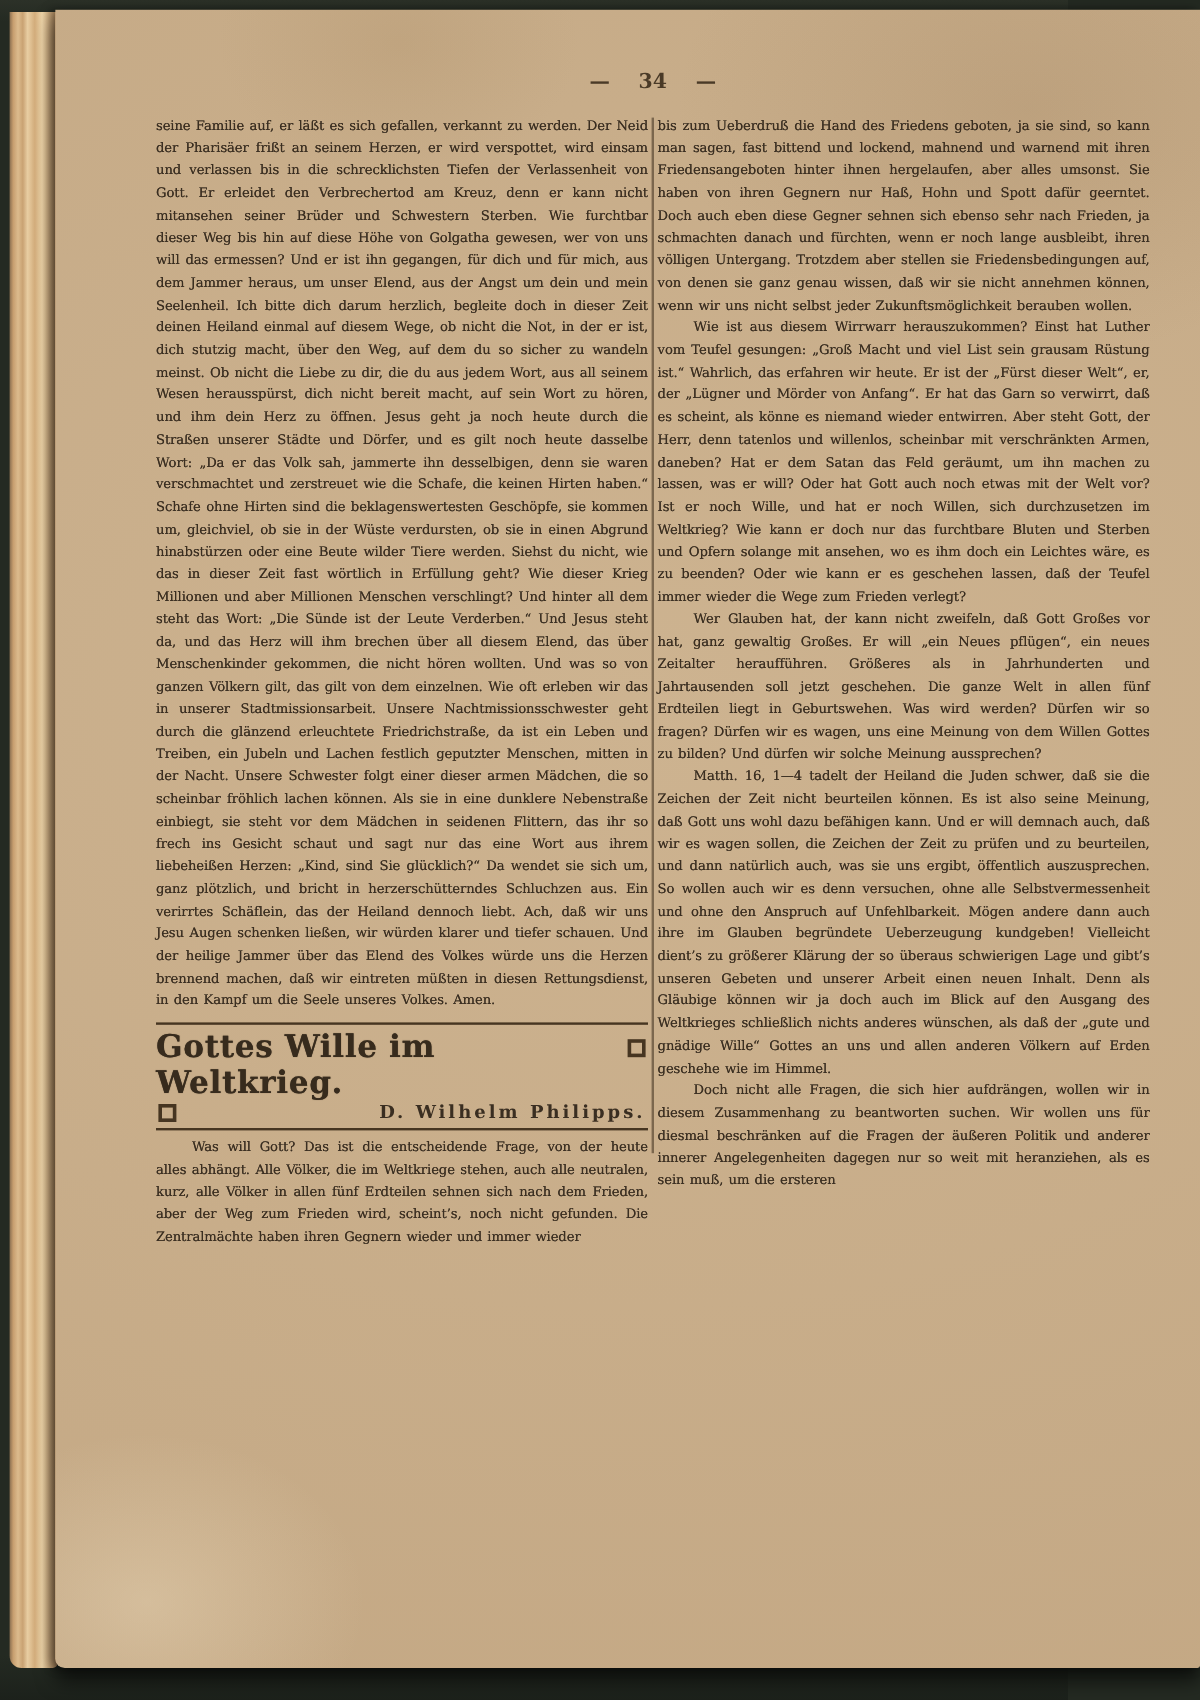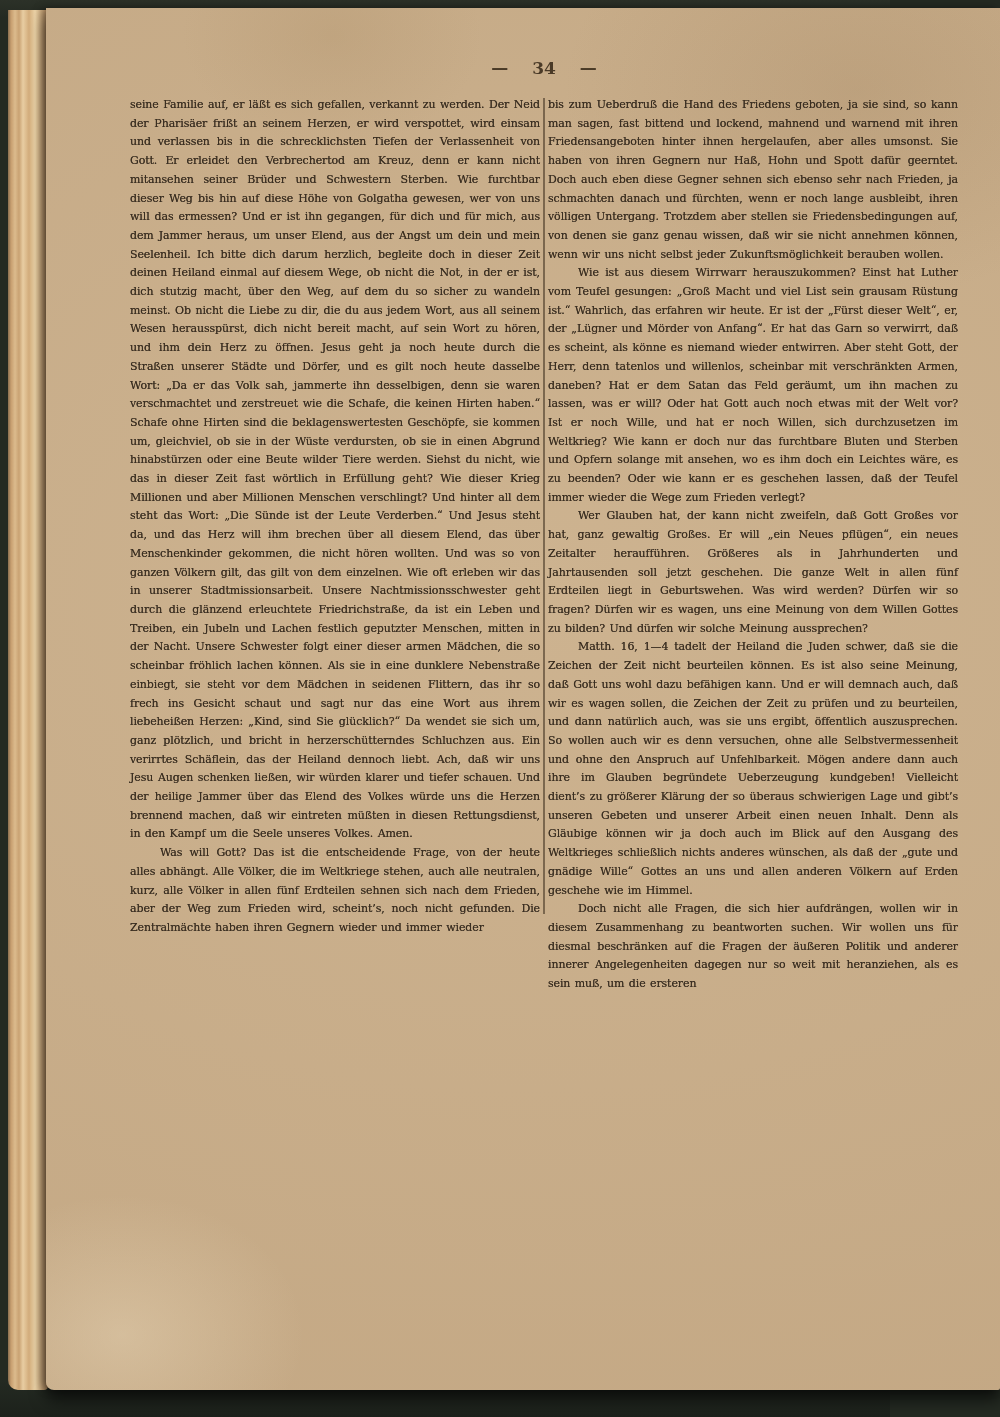--- a/index.html
+++ b/index.html
@@ -72,20 +72,32 @@
   <div class="paper">
     <div class="content">
 
       <div class="page-number">— 34 —</div>
 
       <div class="columns">
 
         <div class="col">
           <p class="body-text">seine Familie auf, er läßt es sich gefallen, verkannt zu werden. Der Neid der Pharisäer frißt an seinem Herzen, er wird verspottet, wird einsam und verlassen bis in die schrecklichsten Tiefen der Verlassenheit von Gott. Er erleidet den Verbrechertod am Kreuz, denn er kann nicht mitansehen seiner Brüder und Schwestern Sterben. Wie furchtbar dieser Weg bis hin auf diese Höhe von Golgatha gewesen, wer von uns will das ermessen? Und er ist ihn gegangen, für dich und für mich, aus dem Jammer heraus, um unser Elend, aus der Angst um dein und mein Seelenheil. Ich bitte dich darum herzlich, begleite doch in dieser Zeit deinen Heiland einmal auf diesem Wege, ob nicht die Not, in der er ist, dich stutzig macht, über den Weg, auf dem du so sicher zu wandeln meinst. Ob nicht die Liebe zu dir, die du aus jedem Wort, aus all seinem Wesen herausspürst, dich nicht bereit macht, auf sein Wort zu hören, und ihm dein Herz zu öffnen. Jesus geht ja noch heute durch die Straßen unserer Städte und Dörfer, und es gilt noch heute dasselbe Wort: „Da er das Volk sah, jammerte ihn desselbigen, denn sie waren verschmachtet und zerstreuet wie die Schafe, die keinen Hirten haben.“ Schafe ohne Hirten sind die beklagenswertesten Geschöpfe, sie kommen um, gleichviel, ob sie in der Wüste verdursten, ob sie in einen Abgrund hinabstürzen oder eine Beute wilder Tiere werden. Siehst du nicht, wie das in dieser Zeit fast wörtlich in Erfüllung geht? Wie dieser Krieg Millionen und aber Millionen Menschen verschlingt? Und hinter all dem steht das Wort: „Die Sünde ist der Leute Verderben.“ Und Jesus steht da, und das Herz will ihm brechen über all diesem Elend, das über Menschenkinder gekommen, die nicht hören wollten. Und was so von ganzen Völkern gilt, das gilt von dem einzelnen. Wie oft erleben wir das in unserer Stadtmissionsarbeit. Unsere Nachtmissionsschwester geht durch die glänzend erleuchtete Friedrichstraße, da ist ein Leben und Treiben, ein Jubeln und Lachen festlich geputzter Menschen, mitten in der Nacht. Unsere Schwester folgt einer dieser armen Mädchen, die so scheinbar fröhlich lachen können. Als sie in eine dunklere Nebenstraße einbiegt, sie steht vor dem Mädchen in seidenen Flittern, das ihr so frech ins Gesicht schaut und sagt nur das eine Wort aus ihrem liebeheißen Herzen: „Kind, sind Sie glücklich?“ Da wendet sie sich um, ganz plötzlich, und bricht in herzerschütterndes Schluchzen aus. Ein verirrtes Schäflein, das der Heiland dennoch liebt. Ach, daß wir uns Jesu Augen schenken ließen, wir würden klarer und tiefer schauen. Und der heilige Jammer über das Elend des Volkes würde uns die Herzen brennend machen, daß wir eintreten müßten in diesen Rettungsdienst, in den Kampf um die Seele unseres Volkes. Amen.</p>
 
+          <div class="article-header">
+            <div class="rule"></div>
+            <div class="title-row">
+              <h1 class="article-title">Gottes Wille im Weltkrieg.</h1>
+              <span class="sq"></span>
+            </div>
+            <div class="byline-row">
+              <span class="sq"></span>
+              <span class="byline">D. Wilhelm Philipps.</span>
+            </div>
+            <div class="rule"></div>
+          </div>
 
           <p class="body-text indent">Was will Gott? Das ist die entscheidende Frage, von der heute alles abhängt. Alle Völker, die im Weltkriege stehen, auch alle neutralen, kurz, alle Völker in allen fünf Erdteilen sehnen sich nach dem Frieden, aber der Weg zum Frieden wird, scheint’s, noch nicht gefunden. Die Zentralmächte haben ihren Gegnern wieder und immer wieder</p>
         </div>
 
         <div class="col-divider"></div>
 
         <div class="col">
           <p class="body-text">bis zum Ueberdruß die Hand des Friedens geboten, ja sie sind, so kann man sagen, fast bittend und lockend, mahnend und warnend mit ihren Friedensangeboten hinter ihnen hergelaufen, aber alles umsonst. Sie haben von ihren Gegnern nur Haß, Hohn und Spott dafür geerntet. Doch auch eben diese Gegner sehnen sich ebenso sehr nach Frieden, ja schmachten danach und fürchten, wenn er noch lange ausbleibt, ihren völligen Untergang. Trotzdem aber stellen sie Friedensbedingungen auf, von denen sie ganz genau wissen, daß wir sie nicht annehmen können, wenn wir uns nicht selbst jeder Zukunftsmöglichkeit berauben wollen.</p>
           <p class="body-text indent">Wie ist aus diesem Wirrwarr herauszukommen? Einst hat Luther vom Teufel gesungen: „Groß Macht und viel List sein grausam Rüstung ist.“ Wahrlich, das erfahren wir heute. Er ist der „Fürst dieser Welt“, er, der „Lügner und Mörder von Anfang“. Er hat das Garn so verwirrt, daß es scheint, als könne es niemand wieder entwirren. Aber steht Gott, der Herr, denn tatenlos und willenlos, scheinbar mit verschränkten Armen, daneben? Hat er dem Satan das Feld geräumt, um ihn machen zu lassen, was er will? Oder hat Gott auch noch etwas mit der Welt vor? Ist er noch Wille, und hat er noch Willen, sich durchzusetzen im Weltkrieg? Wie kann er doch nur das furchtbare Bluten und Sterben und Opfern solange mit ansehen, wo es ihm doch ein Leichtes wäre, es zu beenden? Oder wie kann er es geschehen lassen, daß der Teufel immer wieder die Wege zum Frieden verlegt?</p>
           <p class="body-text indent">Wer Glauben hat, der kann nicht zweifeln, daß Gott Großes vor hat, ganz gewaltig Großes. Er will „ein Neues pflügen“, ein neues Zeitalter heraufführen. Größeres als in Jahrhunderten und Jahrtausenden soll jetzt geschehen. Die ganze Welt in allen fünf Erdteilen liegt in Geburtswehen. Was wird werden? Dürfen wir so fragen? Dürfen wir es wagen, uns eine Meinung von dem Willen Gottes zu bilden? Und dürfen wir solche Meinung aussprechen?</p>

